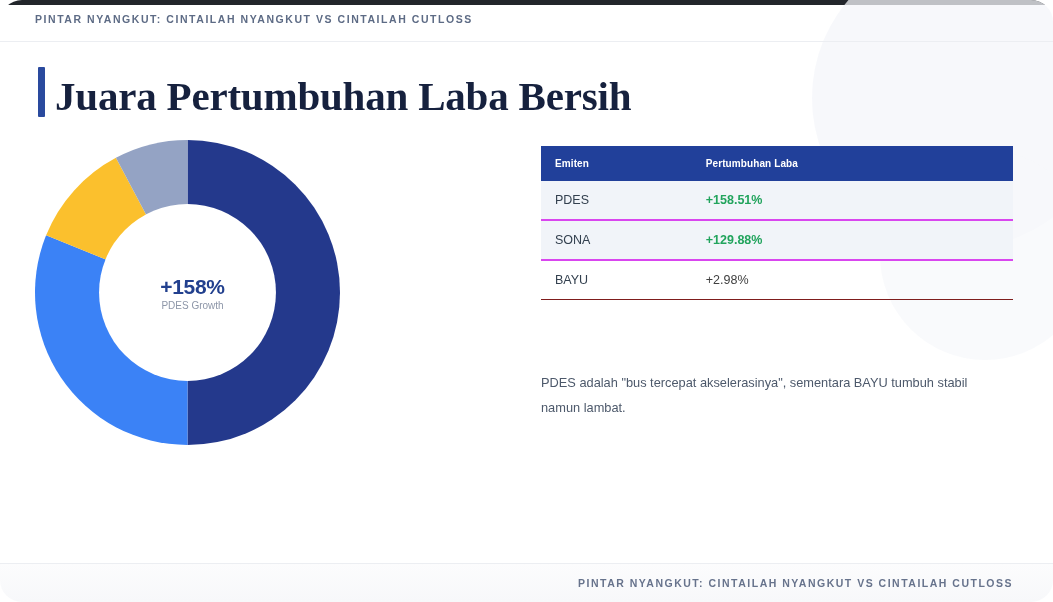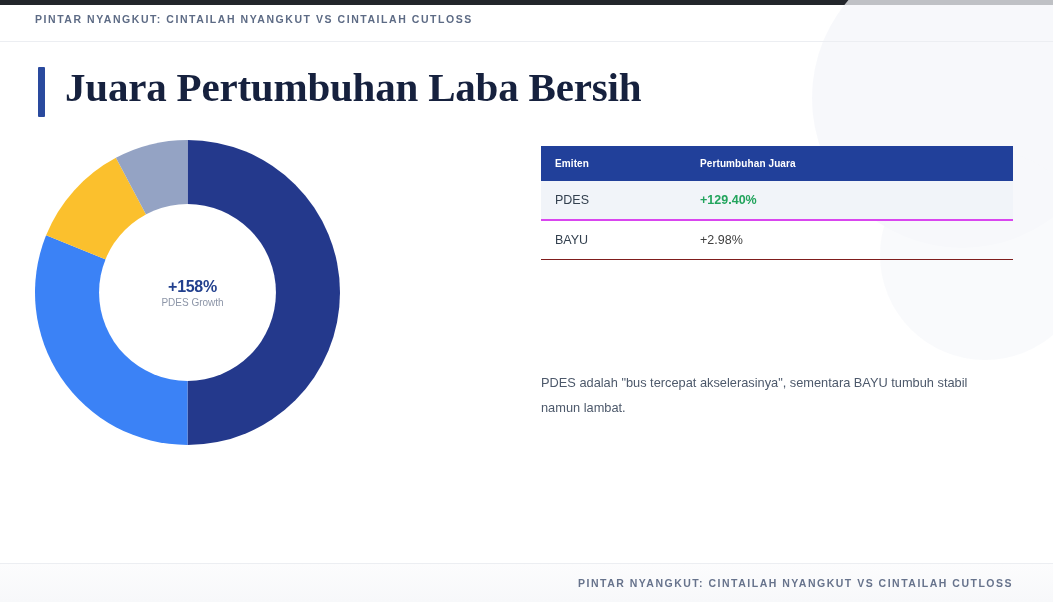--- a/index.html
+++ b/index.html
@@ -2,21 +2,21 @@
 <html><head>
 <meta charset="utf-8">
 <style>
   * { margin:0; padding:0; box-sizing:border-box; }
   html, body {
     width:1053px; height:602px;
     background:#ffffff;
     font-family:"Liberation Sans", sans-serif;
     overflow:hidden;
   }
-  .slide { position:relative; width:1053px; height:602px; background:#ffffff; overflow:hidden; }
+  .slide { position:relative; width:1053px; height:602px; background:#ffffff; overflow:hidden;border-radius:22px; }
 
   
   .topbar {
     position:absolute; top:0; left:0; width:1053px; height:5px;
     background:#22262b;
   }
 
   
   .deco-circle {
     position:absolute; top:-52px; left:812px;
@@ -38,40 +38,40 @@
     color:#5d6b85; white-space:nowrap;
   }
   .header-rule {
     position:absolute; top:41px; left:0; width:1053px; height:1px;
     background:#eceef2;
   }
 
   
   .title-wrap {
     position:absolute; top:67px; left:38px;
-    display:flex; align-items:flex-start; gap:20px;
+    display:flex; align-items:flex-end; gap:10px;
   }
   .title-bar {
     width:7px; height:50px; background:#2a4a9e; border-radius:1px;
   }
   .title-text {
     font-family:"Liberation Serif", serif;
     font-size:41px; font-weight:bold; color:#16213e;
     letter-spacing:-.2px; line-height:1;
   }
 
   
   .chart-area { position:absolute; top:140px; left:35px; width:315px; height:305px; }
   .donut { position:absolute; top:0; left:0; width:305px; height:305px; }
   .donut-center {
     position:absolute; left:50%; top:50%; transform:translate(-50%,-50%);
     text-align:center; width:160px;
   }
   .donut-value {
-    font-size:16px; font-weight:bold; color:#22408e; line-height:1.1;
+    font-size:21px; font-weight:bold; color:#22408e; line-height:1.1;
     letter-spacing:-.3px;
   }
   .donut-label { font-size:10px; color:#8d96a8; margin-top:2px; }
 
   
   .table-wrap { position:absolute; top:146px; left:541px; width:472px; }
   table { width:100%; border-collapse:collapse; }
   thead th {
     background:#21409a; color:#ffffff;
     font-size:10px; font-weight:bold;
@@ -143,27 +143,31 @@
       <div class="donut-value">+158%</div>
       <div class="donut-label">PDES Growth</div>
     </div>
   </div>
 
   <div class="table-wrap">
     <table>
       <thead>
         <tr>
           <th>Emiten</th>
-          <th class="col-b">Pertumbuhan Juara</th>
+          <th class="col-b">Pertumbuhan Laba</th>
         </tr>
       </thead>
       <tbody id="table-body">
           <tr class="striped">
             <td>PDES</td>
-            <td class="col-b pos">+129.40%</td>
+            <td class="col-b pos">+158.51%</td>
+          </tr>
+          <tr class="striped">
+            <td>SONA</td>
+            <td class="col-b pos">+129.88%</td>
           </tr>
           <tr>
             <td>BAYU</td>
             <td class="col-b flat">+2.98%</td>
           </tr>
         </tbody>
     </table>
   </div>
 
   <div class="caption">PDES adalah "bus tercepat akselerasinya", sementara BAYU tumbuh stabil namun lambat.</div>

